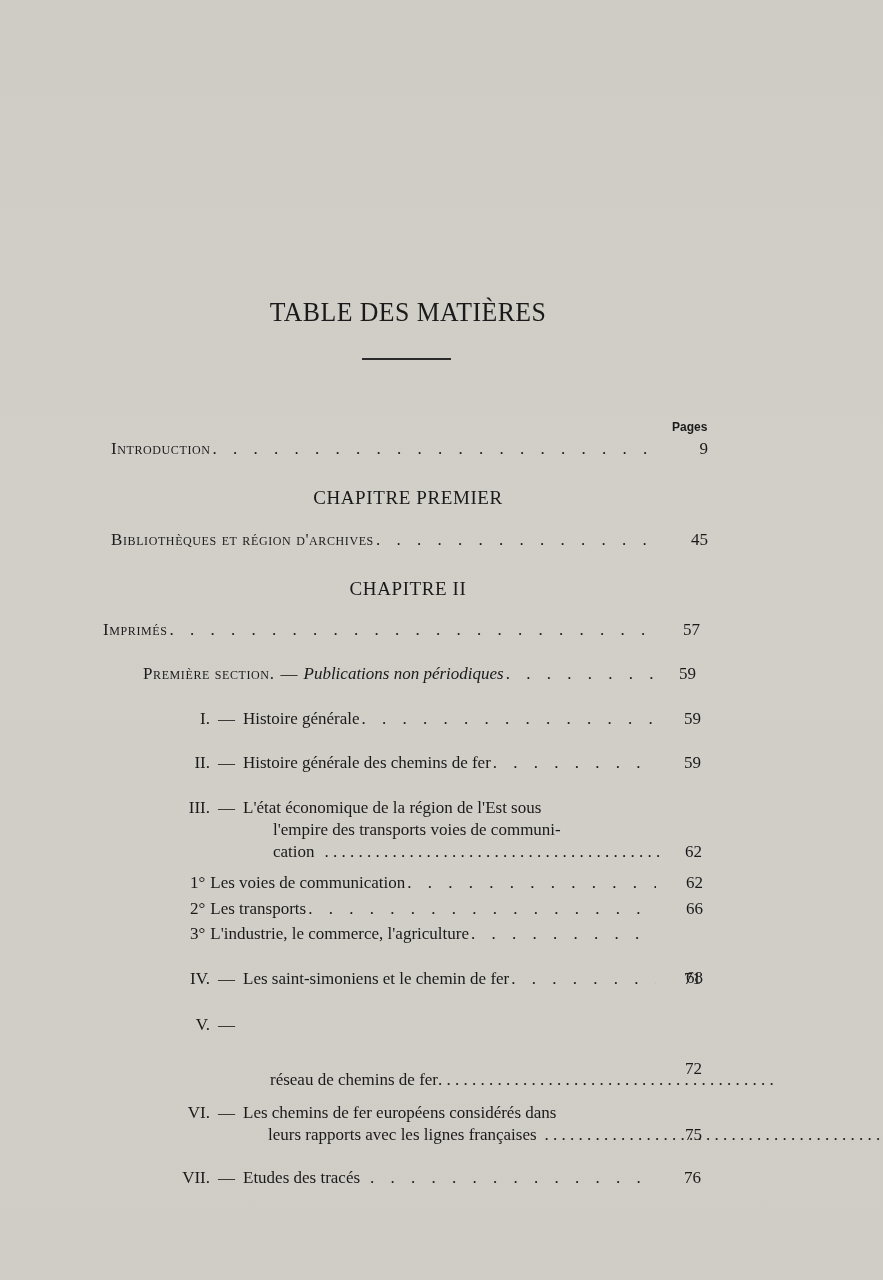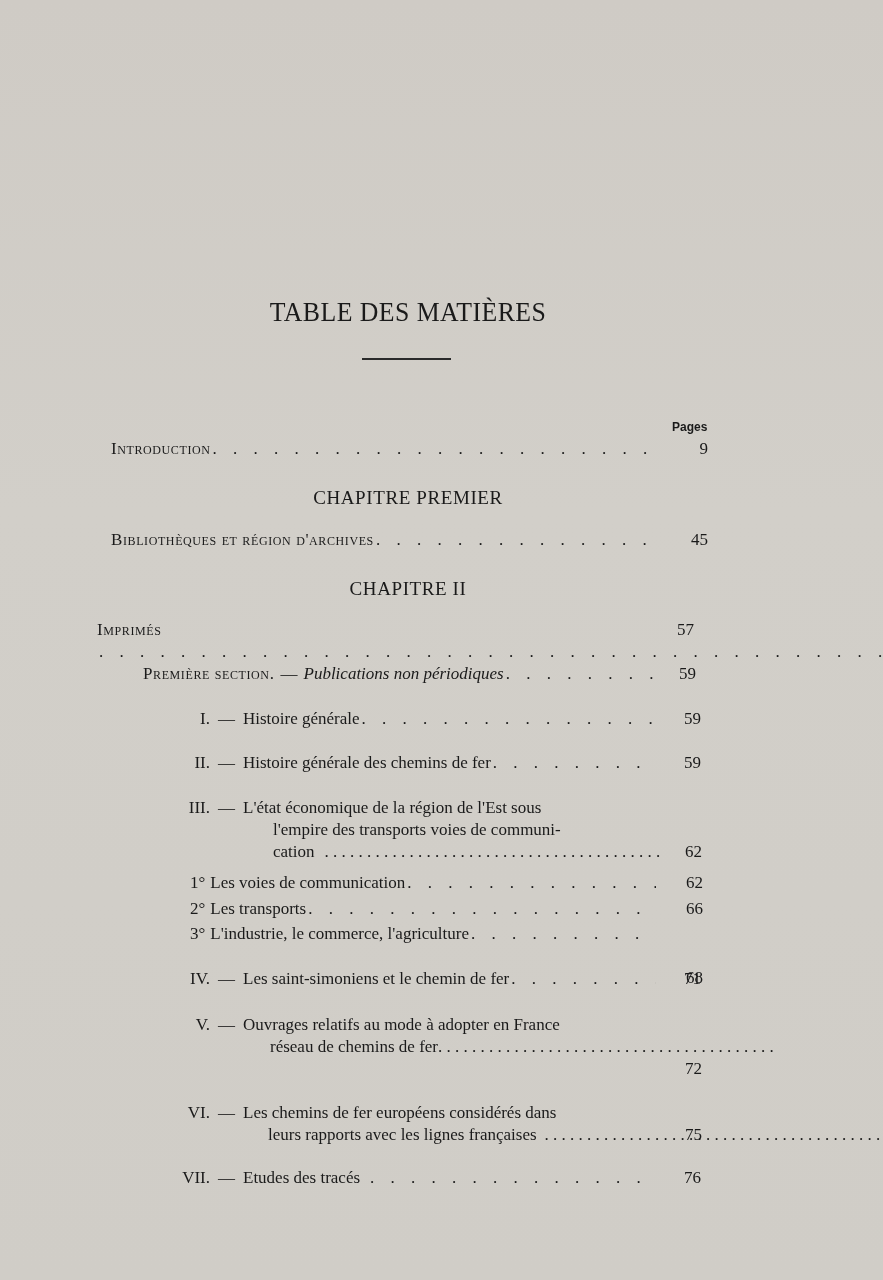--- a/index.html
+++ b/index.html
@@ -119,21 +119,21 @@
   </div>
 
   <div class="chapter" style="top:487px;">CHAPITRE PREMIER</div>
   <div class="row" style="left:111px; top:529px; width:545px;">
     <span class="text sc">Bibliothèques et région d'archives</span>
     <span class="dots">. . . . . . . . . . . . . . . . . . . . . . . . . . . . . . . . . . . . . . . .</span>
     <span class="pg">45</span>
   </div>
 
   <div class="chapter" style="top:578px;">CHAPITRE II</div>
-  <div class="row" style="left:97px; top:619px; width:545px;flex-direction:column;">
+  <div class="row" style="left:103px; top:619px; width:545px;">
     <span class="text sc">Imprimés</span>
     <span class="dots">. . . . . . . . . . . . . . . . . . . . . . . . . . . . . . . . . . . . . . . .</span>
     <span class="pg">57</span>
   </div>
 
   <div class="row" style="left:143px; top:663px; width:513px;">
     <span class="text sc">Première section.</span>
     <span style="padding:0 6px;">—</span>
     <span class="it">Publications non périodiques</span>
     <span class="dots">. . . . . . . . . . . . . . . . . . . . . . . . . . . . . . . . . . . . . . . .</span>
@@ -198,23 +198,22 @@
     <span style="padding:0 8px;">—</span>
     <span class="text">Les saint-simoniens et le chemin de fer</span>
     <span class="dots">. . . . . . . . . . . . . . . . . . . . . . . . . . . . . . . . . . . . . . . .</span>
     <span class="pg" style="right:-45px;">71</span>
   </div>
 
   <div class="multi" style="left:186px; top:1014px; width:470px;">
     <div class="line">
       <span class="num" style="width:24px;">V.</span>
       <span style="padding:0 8px;">—</span>
-      <span>Ouvrages relatifs au mode à adopter en France</span>
-    </div>
-    <div class="line" style="padding-left:84px; width:386px;">
+    </div>
+    <div class="line" style="padding-left:84px; width:386px;margin-top:33px;">
       <span>réseau de chemins de fer</span>
       <span class="dots">. . . . . . . . . . . . . . . . . . . . . . . . . . . . . . . . . . . . . . . .</span>
     </div>
     <span class="pgabs" style="left:476px; top:44px;">72</span>
   </div>
 
   <div class="multi" style="left:178px; top:1102px; width:478px;">
     <div class="line">
       <span class="num" style="width:32px;">VI.</span>
       <span style="padding:0 8px;">—</span>

